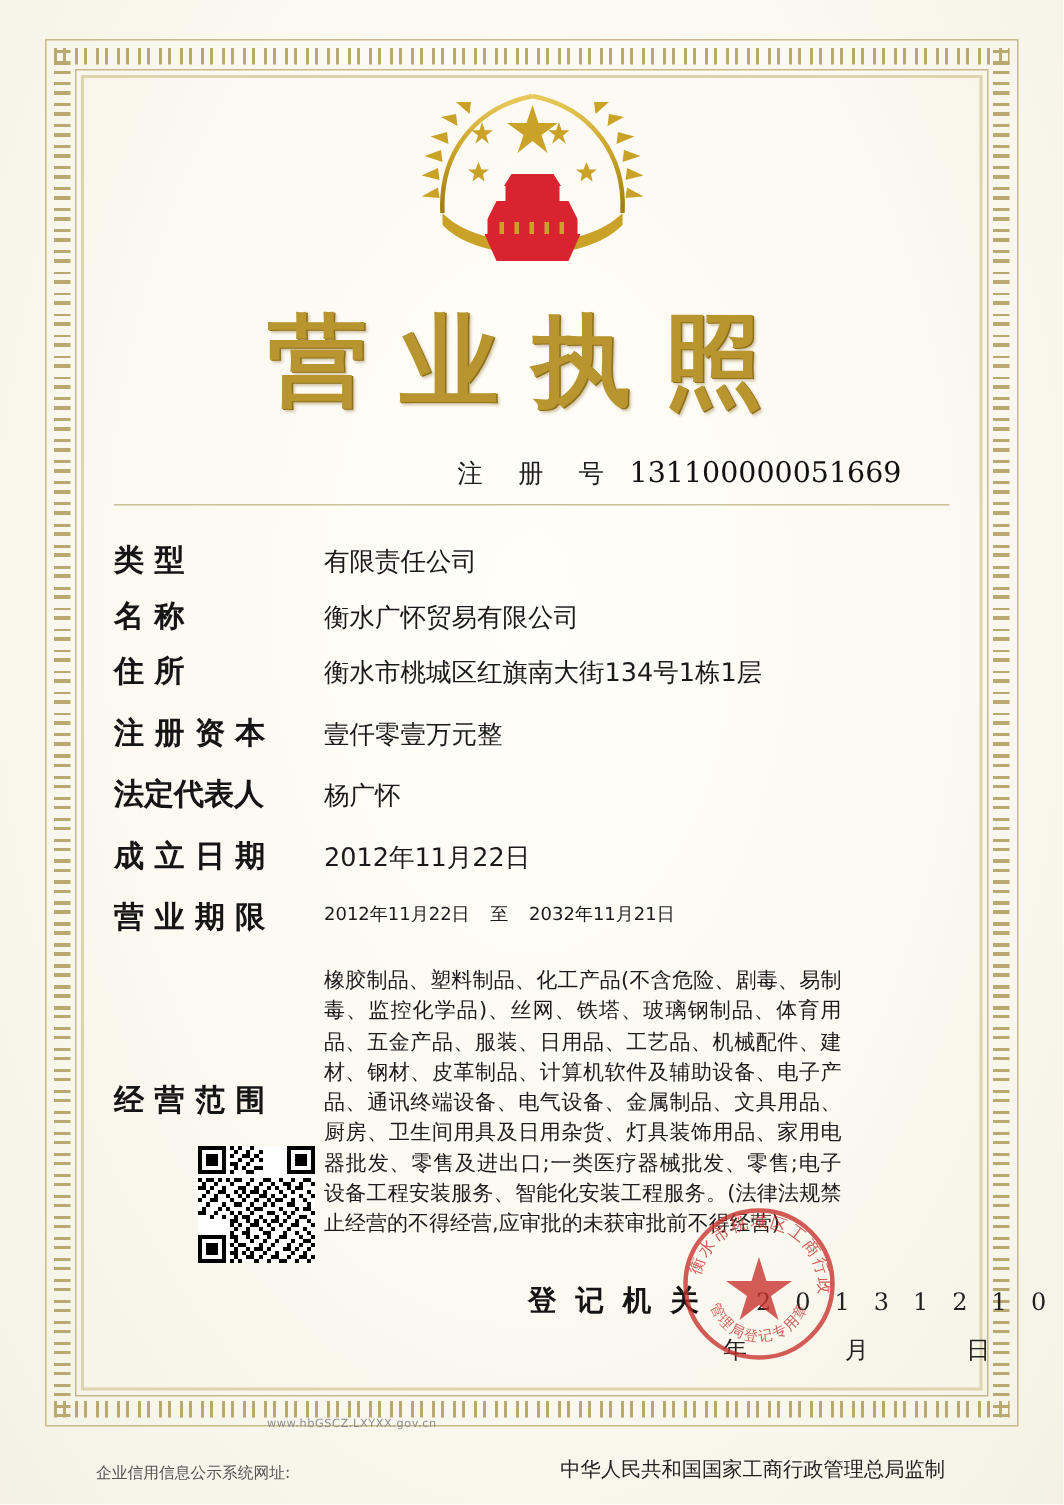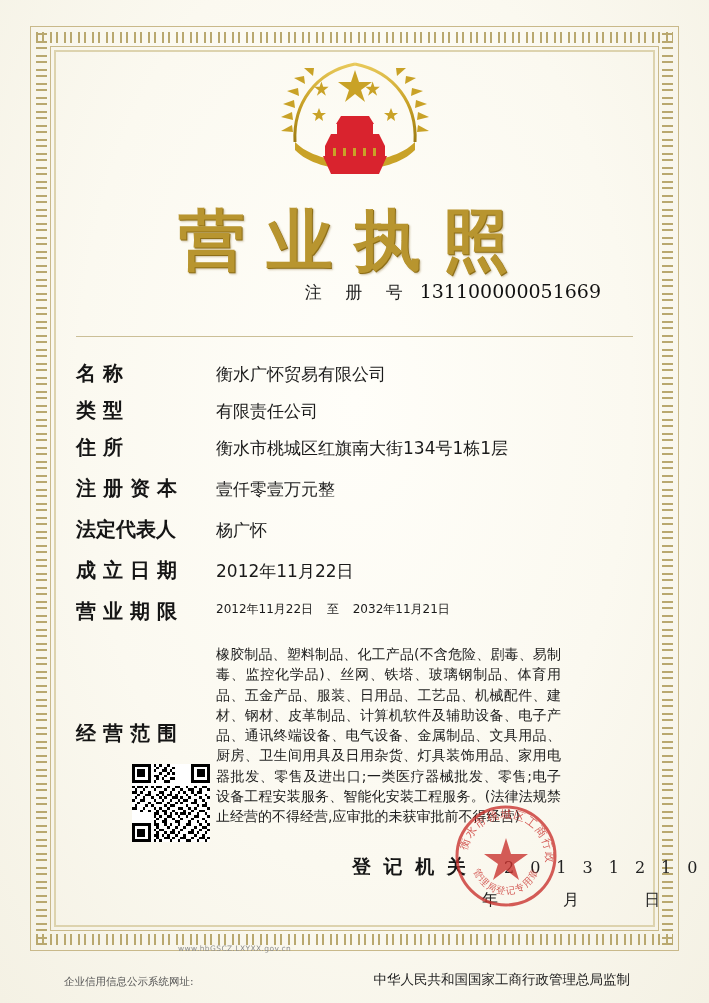--- a/index.html
+++ b/index.html
@@ -63,21 +63,21 @@
   
   .title{
     position:absolute;top:196px;left:0;right:0;text-align:center;
     font-family:"DejaVu Sans","Liberation Sans",sans-serif;
     font-size:66px;font-weight:bold;letter-spacing:22px;
     color:#b8952f;
     text-shadow:1px 1px 0 #8e6f18, 2px 2px 2px rgba(120,90,20,.35);
     white-space:nowrap;
   }
   .regline{
-    position:absolute;top:280px;right:108px;
+    position:absolute;top:304px;right:108px;
     font-size:17px;color:#2b2b2b;letter-spacing:1px;
     display:flex;align-items:baseline;gap:8px;
   }
   .regline .lbl{letter-spacing:9px;font-size:17px;color:#1d1d1d;}
   .regline .num{font-size:19px;letter-spacing:0px;color:#111;font-family:"DejaVu Serif","Liberation Serif",serif;}
 
   .divider{
     position:absolute;left:76px;right:76px;top:336px;height:1px;
     background:#cbbf97;
   }
@@ -224,27 +224,27 @@
   <div class="regline">
     <span class="lbl">注 册 号</span>
     <span class="num">131100000051669</span>
   </div>
 
   <div class="divider"></div>
 
   <div class="fields">
 
     <div class="row tight">
+      <div class="lab">类        型</div>
+      <div class="val">有限责任公司</div>
+    </div>
+
+    <div class="row tight">
       <div class="lab">名        称</div>
       <div class="val">衡水广怀贸易有限公司</div>
-    </div>
-
-    <div class="row tight">
-      <div class="lab">类        型</div>
-      <div class="val">有限责任公司</div>
     </div>
 
     <div class="row">
       <div class="lab">住        所</div>
       <div class="val">衡水市桃城区红旗南大街134号1栋1层</div>
     </div>
 
     <div class="row">
       <div class="lab">注 册 资 本</div>
       <div class="val">壹仟零壹万元整</div>

